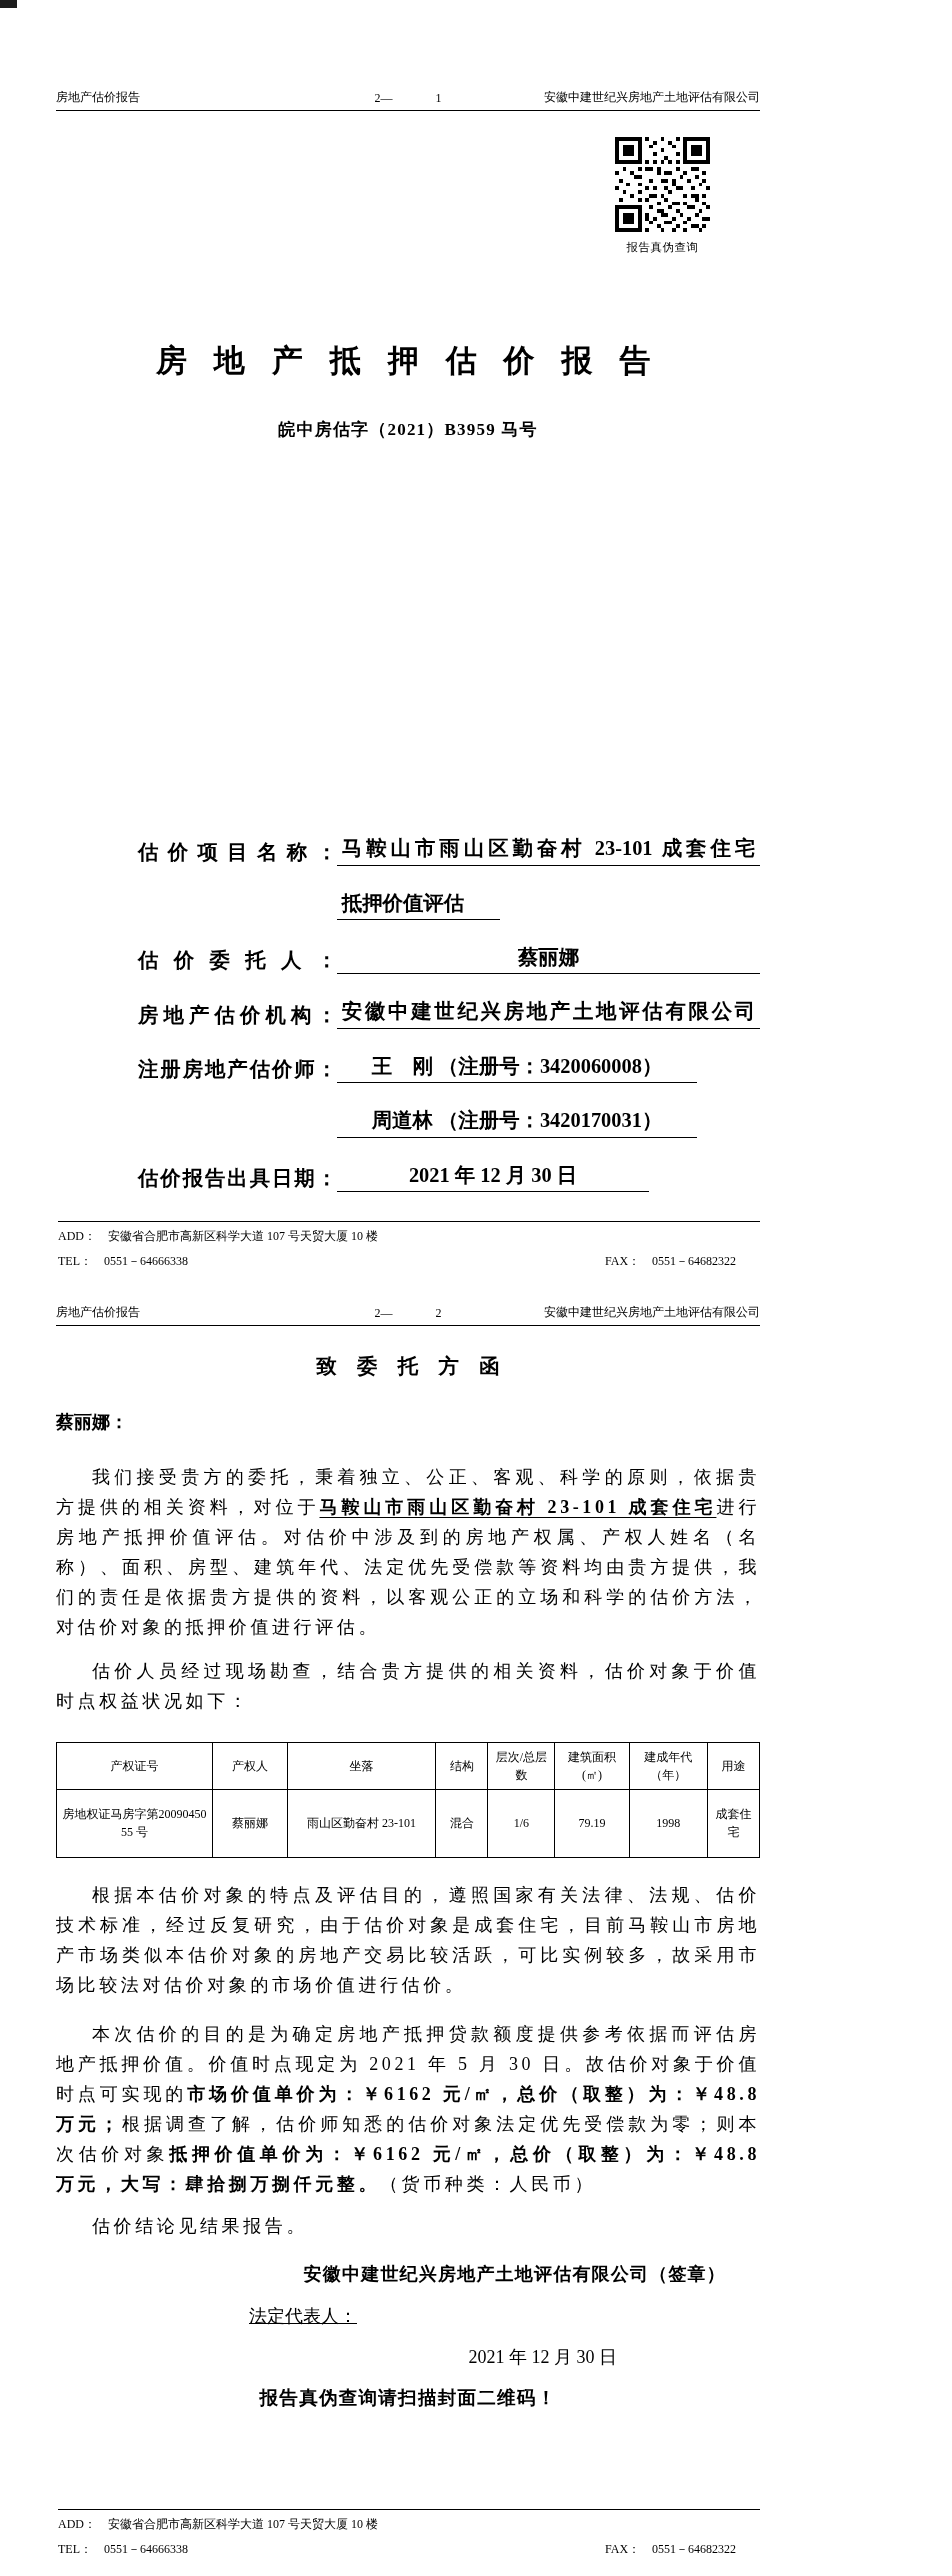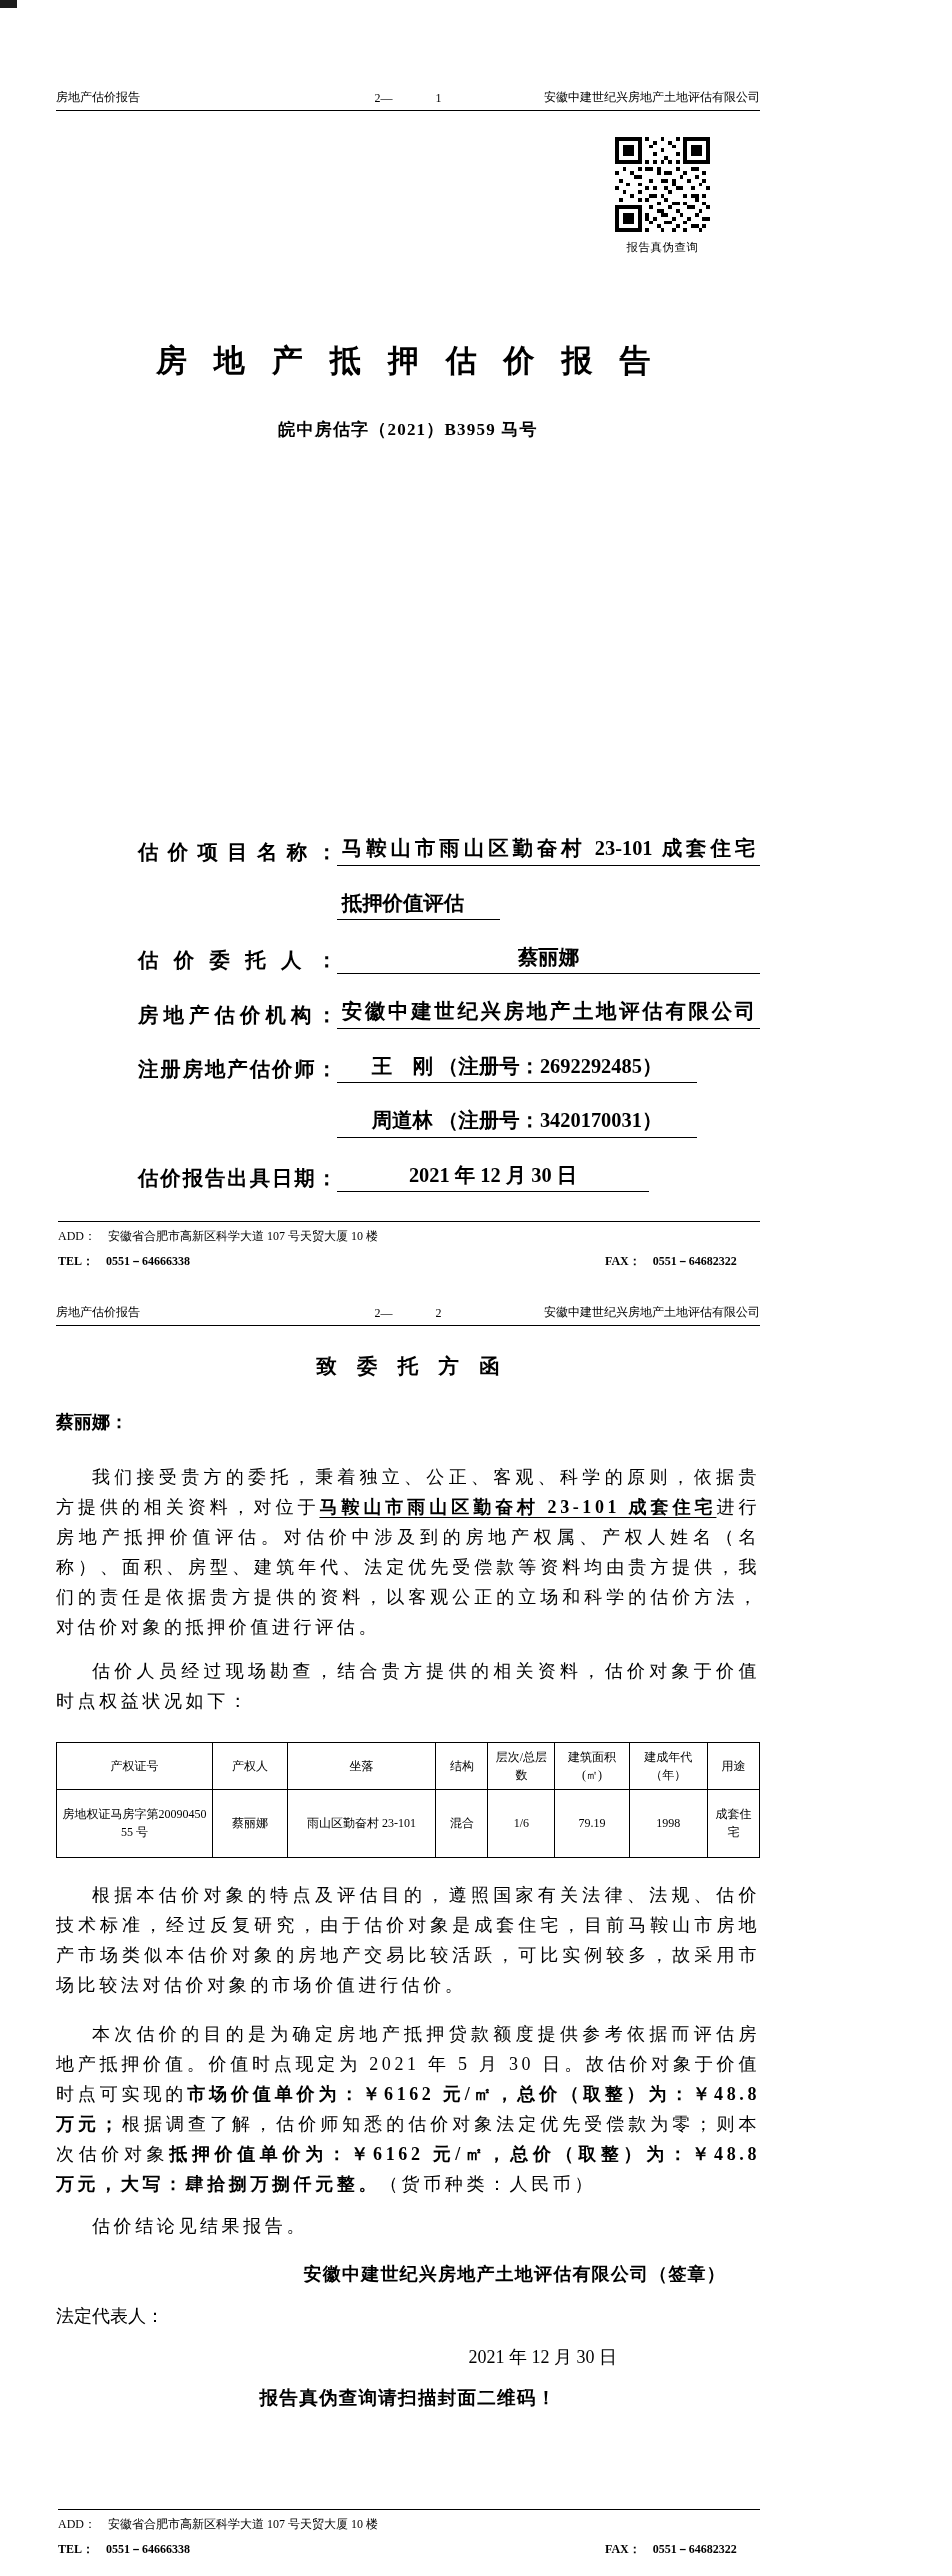--- a/index.html
+++ b/index.html
@@ -46,21 +46,21 @@
   .w840{ width:504px; } .w600{ width:360px; } .w520{ width:312px; }
   .ctr{ text-align:center; }
   .spread{ text-align:justify; text-align-last:justify; text-justify:inter-character; }
   .padline{ padding-right:36px; }
 
   
   .page-footer{
     position:absolute; left:58px; right:56px; bottom:18px;
     border-top:1.2px solid #000; padding-top:6px; font-size:12px;
   }
-  .footer-line2{ display:flex; margin-top:8.4px;font-weight:bold; }
+  .footer-line2{ display:flex; margin-top:8.4px; }
   .footer-line2 .telspan{ width:547px; }
 
   
   .letter-title{ margin-top:26px; text-align:center; font-size:20.4px; font-weight:bold; }
   .salutation{ margin-top:30px; font-size:18px; font-weight:bold; }
   .para{ font-size:18px; line-height:30px; letter-spacing:3.6px; text-align:justify; text-indent:2em; }
   .mt1{ margin-top:28px; } .mt2{ margin-top:14.4px; } .mt3{ margin-top:21.6px; } .mt4{ margin-top:19px; } .mt5{ margin-top:12px; }
   .bold{ font-weight:bold; }
   .bold-underline{ font-weight:bold; text-decoration:underline; text-decoration-thickness:1.2px; text-underline-offset:4.2px; }
 
@@ -68,21 +68,21 @@
   .rights-table th,.rights-table td{
     border:0.6px solid #000; font-size:12px; font-weight:normal;
     text-align:center; vertical-align:middle; padding:4.8px 3.6px; line-height:18px;
     word-break:break-all;
   }
   .rights-table td{ padding:15.6px 3.6px;border-radius:22px; }
   col.c0{width:21%;} col.c1{width:10%;} col.c2{width:20%;} col.c3{width:7%;}
   col.c4{width:9%;} col.c5{width:10%;} col.c6{width:10.5%;} col.c7{width:7%;}
 
   .sign-company{ margin-top:21.6px; text-align:right; font-size:18px; font-weight:bold; padding-right:34px; letter-spacing:1.2px; }
-  .sign-legal{ margin-top:18px; text-align:left; font-size:18px; padding-right:210px; }
+  .sign-legal{ margin-top:18px; text-align:center; font-size:18px; padding-right:210px;text-decoration:underline; }
   .sign-date{ margin-top:17px; text-align:right; font-size:18px; padding-right:143px; }
   .scan-note{ margin-top:15.6px; text-align:center; font-size:18.6px; font-weight:bold; letter-spacing:1.2px; }
 </style>
 </head>
 <body>
 
 <div class="page page1">
   <div class="corner-mark"></div>
 
   <div class="doc-header">
@@ -125,21 +125,21 @@
     <div class="field-row">
       <span class="flabel">估价委托人：</span>
       <span class="fvalue w840 ctr">蔡丽娜</span>
     </div>
     <div class="field-row">
       <span class="flabel">房地产估价机构：</span>
       <span class="fvalue w840 spread">安徽中建世纪兴房地产土地评估有限公司</span>
     </div>
     <div class="field-row">
       <span class="flabel">注册房地产估价师：</span>
-      <span class="fvalue w600 ctr">王　刚 （注册号：2692292485）</span>
+      <span class="fvalue w600 ctr">王　刚 （注册号：3420060008）</span>
     </div>
     <div class="field-row">
       <span class="flabel spacer">占位</span>
       <span class="fvalue w600 ctr">周道林 （注册号：3420170031）</span>
     </div>
     <div class="field-row">
       <span class="flabel">估价报告出具日期：</span>
       <span class="fvalue w520 ctr">2021 年 12 月 30 日</span>
     </div>
   </div>

